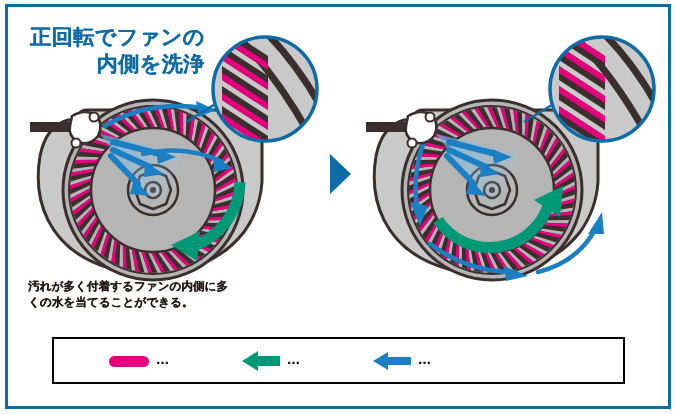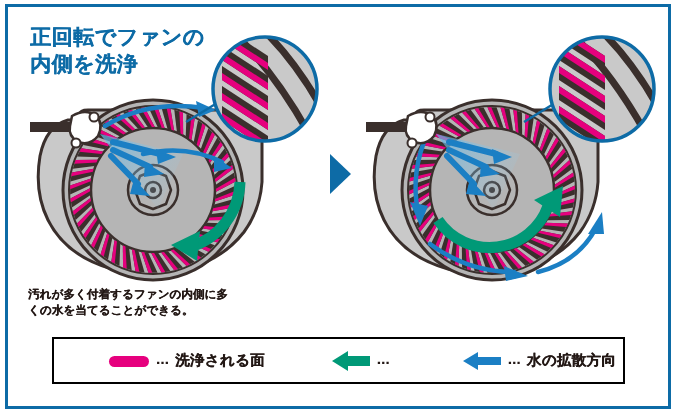--- a/index.html
+++ b/index.html
@@ -33,33 +33,34 @@
   .title{
     position:absolute;
     left:22px;top:20px;
     color:#0d6ba6;
     font-weight:bold;
     font-size:21px;
     line-height:27px;
     letter-spacing:0.5px;
     white-space:pre-line;
     text-shadow:0.6px 0 0 #0d6ba6;
+    text-align:right;
   }
 
   .caption{
     position:absolute;
     color:#231815;
     font-weight:bold;
     font-size:11.5px;
     line-height:16px;
     letter-spacing:0.1px;
     white-space:pre-line;
     text-shadow:0.4px 0 0 #231815;
   }
-  .caption-left{left:20px;top:282px;width:290px;}
+  .caption-left{left:20px;top:274px;width:290px;}
 
   .fan-svg{position:absolute;left:0;top:0;}
 
   .center-arrow{
     position:absolute;
     left:327px;top:152px;
     width:26px;height:44px;
   }
 
   .legend{
@@ -471,33 +472,31 @@
 
   </div>
 
   <div class="legend">
 
     <div class="legend-item i0">
       <svg class="legend-swatch" width="42" height="16" viewBox="0 0 42 16">
         <rect x="1" y="3" width="40" height="11" rx="5.5" fill="#e6007e"></rect>
       </svg>
       <span class="legend-dots">…</span>
-      <span class="legend-label">洗浄される面</span>
     </div>
 
     <div class="legend-item i1">
       <svg class="legend-swatch" width="40" height="22" viewBox="0 0 40 22">
         <polygon points="1,11 17,1 17,6 39,6 39,16 17,16 17,21" fill="#009977"></polygon>
       </svg>
       <span class="legend-dots">…</span>
     </div>
 
     <div class="legend-item i2">
       <svg class="legend-swatch" width="40" height="22" viewBox="0 0 40 22">
         <polygon points="1,11 16,2 16,7 39,7 39,15 16,15 16,20" fill="#1b7fc4"></polygon>
       </svg>
       <span class="legend-dots">…</span>
-      <span class="legend-label">水の拡散方向</span>
     </div>
 
   </div>
 
 </div>
 
 </body></html>

